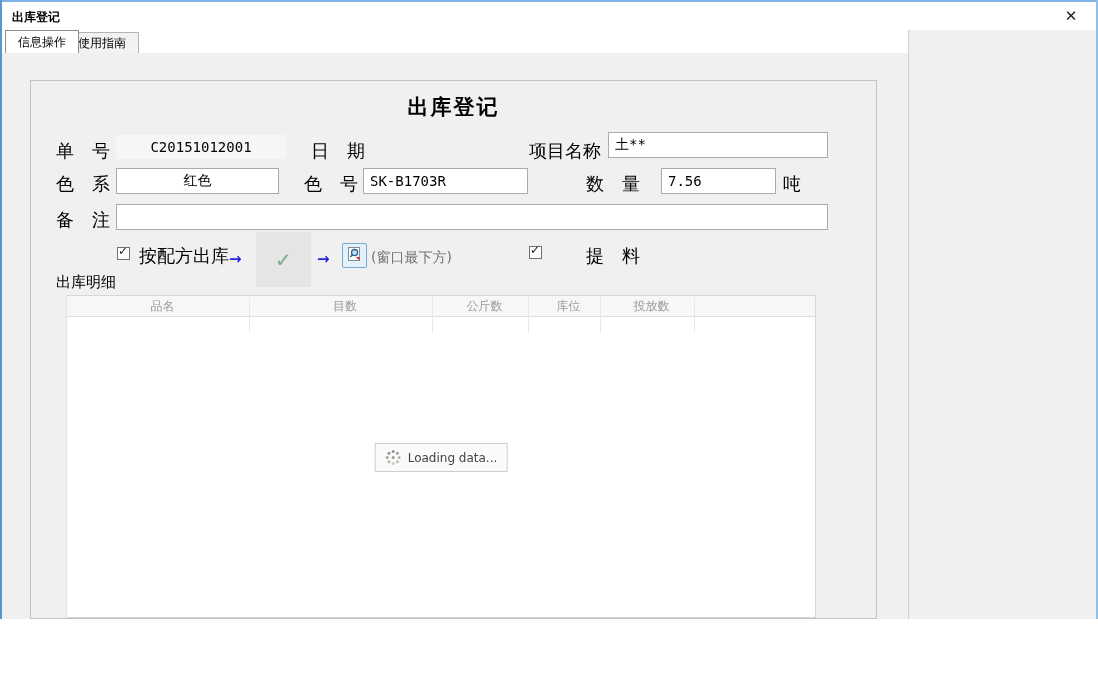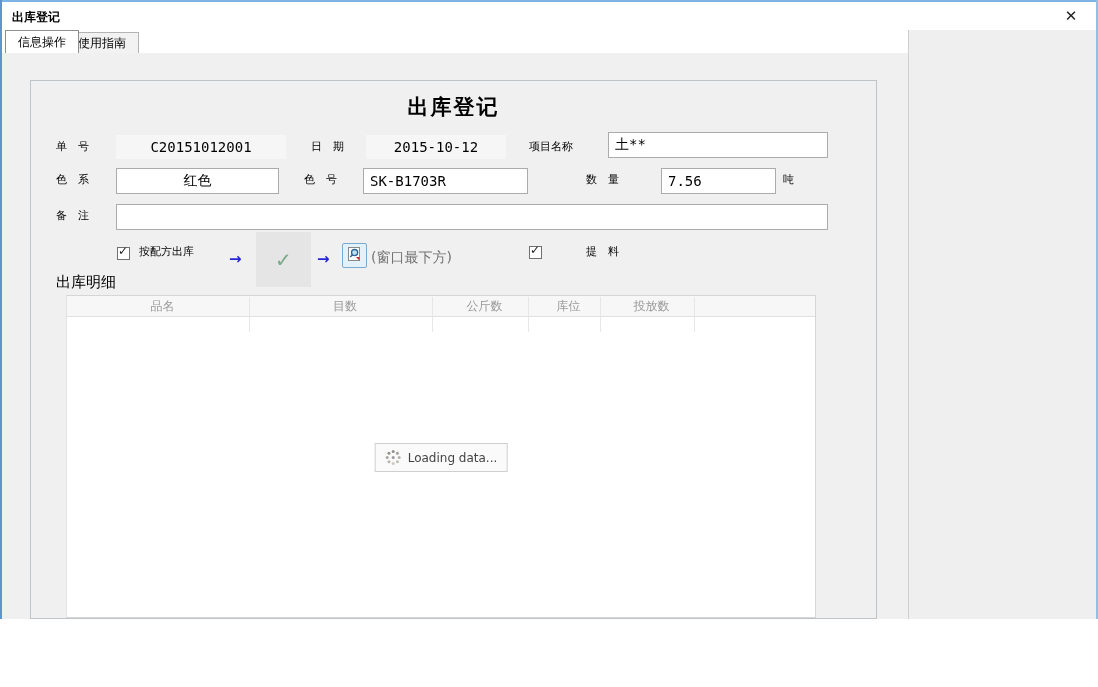--- a/index.html
+++ b/index.html
@@ -29,21 +29,21 @@
   #page { left:2px; top:53px; width:906px; height:566px; background:#f0f0f0; }
   #right-area { left:908px; top:30px; width:188px; height:589px; background:#efefef;
                 border-left:1px solid #cfcfcf; }
 
   
   #panel { position:absolute; left:28px; top:27px; width:847px; height:539px;
            background:#f0f0f0; border:1px solid #bfc4c9; }
   #form-heading { position:absolute; left:0; top:12px; width:100%; text-align:center;
                   font-size:21px; font-weight:600; letter-spacing:2px; }
 
-  .flabel { position:absolute; font-size:11px; white-space:pre; }
+  .flabel { position:absolute; font-size:18px; white-space:pre; }
   .fvalue-ro { position:absolute; height:24px; background:#f6f6f6; text-align:center;
                font-family:"DejaVu Sans Mono", monospace; font-size:14px; line-height:24px; }
   .finput { position:absolute; height:26px; background:#ffffff; border:1px solid #ababab;
             font-family:"DejaVu Sans Mono", monospace; font-size:14px; padding:0 6px; outline:none; }
 
   
   #lbl-order  { left:25px;  top:58px; }
   #val-order  { left:85px;  top:54px; width:170px; }
   #lbl-date   { left:280px; top:58px; }
   #val-date   { left:335px; top:54px; width:140px; }
@@ -131,21 +131,20 @@
 <div class="abs" id="right-area"></div>
 
 <div class="abs" id="page">
   <div id="panel">
 
     <div id="form-heading">出库登记</div>
 
     <div class="flabel" id="lbl-order">单　号</div>
     <div class="fvalue-ro" id="val-order">C20151012001</div>
     <div class="flabel" id="lbl-date">日　期</div>
-    <div class="fvalue-ro" id="val-date">2015-10-12</div>
     <div class="flabel" id="lbl-proj">项目名称</div>
     <input class="finput" id="inp-proj" value="土**" style="">
 
     <div class="flabel" id="lbl-cseries">色　系</div>
     <input class="finput" id="inp-cseries" value="红色" style="">
     <div class="flabel" id="lbl-cno">色　号</div>
     <input class="finput" id="inp-cno" value="SK-B1703R" style="">
     <div class="flabel" id="lbl-qty">数　量</div>
     <input class="finput" id="inp-qty" value="7.56" style="">
     <div class="flabel" id="lbl-unit">吨</div>

